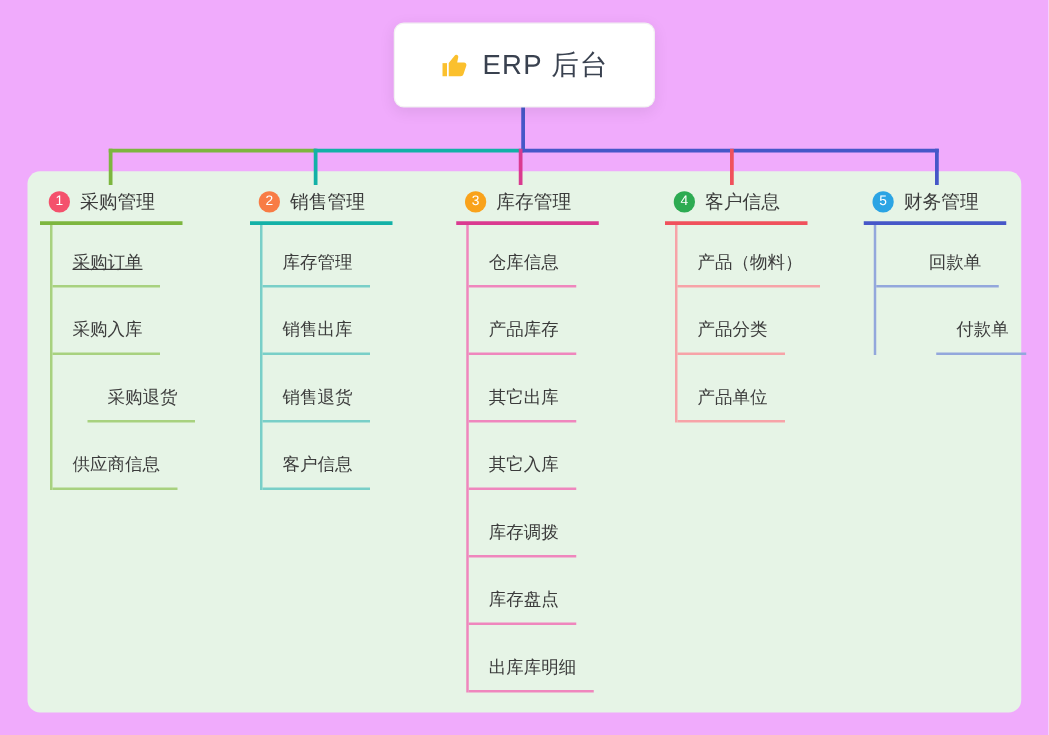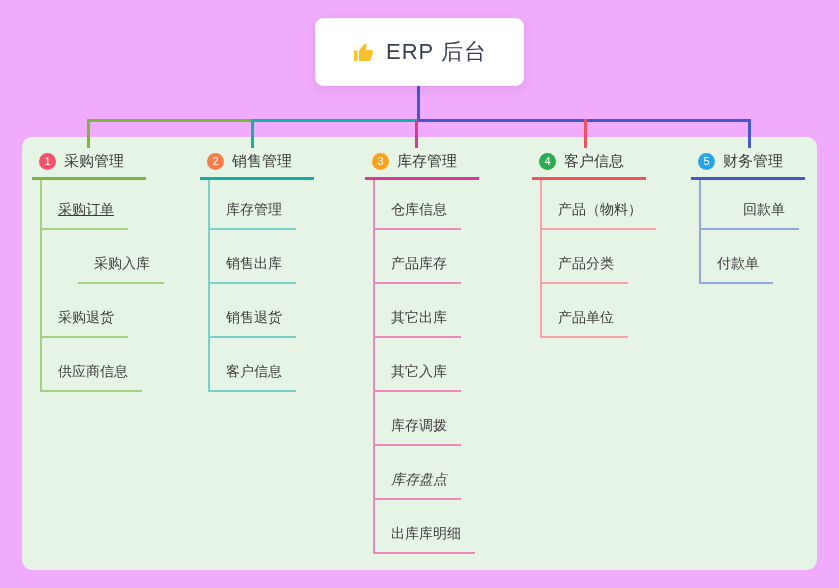--- a/index.html
+++ b/index.html
@@ -85,24 +85,24 @@
         <div class="branch-header" style="border-bottom-color: rgb(125, 182, 63);">
           <span class="badge" style="background: rgb(244, 81, 108);">1</span>
           <span class="branch-label">采购管理</span>
         </div>
       </div>
       <div class="children" style="border-left-color: rgb(168, 209, 127);">
         <div class="child">
           <div class="child-label" style="border-bottom-color: rgb(168, 209, 127); text-decoration: underline;">采购订单</div>
         </div>
         <div class="child">
-          <div class="child-label" style="border-bottom-color: rgb(168, 209, 127); margin-left: 36px;">采购入库</div>
+          <div class="child-label" style="border-bottom-color: rgb(168, 209, 127);">采购入库</div>
         </div>
         <div class="child">
-          <div class="child-label" style="border-bottom-color: rgb(168, 209, 127);">采购退货</div>
+          <div class="child-label" style="border-bottom-color: rgb(168, 209, 127); margin-left: 28px;">采购退货</div>
         </div>
         <div class="child">
           <div class="child-label" style="border-bottom-color: rgb(168, 209, 127);">供应商信息</div>
         </div>
       </div>
     </div>
     <div class="branch" style="left: 200px;">
       <div>
         <div class="branch-header" style="border-bottom-color: rgb(18, 177, 167);">
           <span class="badge" style="background: rgb(248, 124, 69);">2</span>
@@ -141,21 +141,21 @@
         <div class="child">
           <div class="child-label" style="border-bottom-color: rgb(239, 134, 189);">其它出库</div>
         </div>
         <div class="child">
           <div class="child-label" style="border-bottom-color: rgb(239, 134, 189);">其它入库</div>
         </div>
         <div class="child">
           <div class="child-label" style="border-bottom-color: rgb(239, 134, 189);">库存调拨</div>
         </div>
         <div class="child">
-          <div class="child-label" style="border-bottom-color: rgb(239, 134, 189); font-style: italic;">库存盘点</div>
+          <div class="child-label" style="border-bottom-color: rgb(239, 134, 189);">库存盘点</div>
         </div>
         <div class="child">
           <div class="child-label" style="border-bottom-color: rgb(239, 134, 189);">出库库明细</div>
         </div>
       </div>
     </div>
     <div class="branch" style="left: 532px;">
       <div>
         <div class="branch-header" style="border-bottom-color: rgb(240, 81, 92);">
           <span class="badge" style="background: rgb(45, 171, 82);">4</span>
@@ -179,17 +179,17 @@
         <div class="branch-header" style="border-bottom-color: rgb(70, 87, 200);">
           <span class="badge" style="background: rgb(43, 164, 228);">5</span>
           <span class="branch-label">财务管理</span>
         </div>
       </div>
       <div class="children" style="border-left-color: rgb(147, 167, 220);">
         <div class="child">
           <div class="child-label" style="border-bottom-color: rgb(147, 167, 220); padding-left: 42px;">回款单</div>
         </div>
         <div class="child">
-          <div class="child-label" style="border-bottom-color: rgb(147, 167, 220);">付款单</div>
+          <div class="child-label" style="border-bottom-color: rgb(147, 167, 220); margin-left: 48px;">付款单</div>
         </div>
       </div>
     </div>
   </div>
 
 </body></html>

